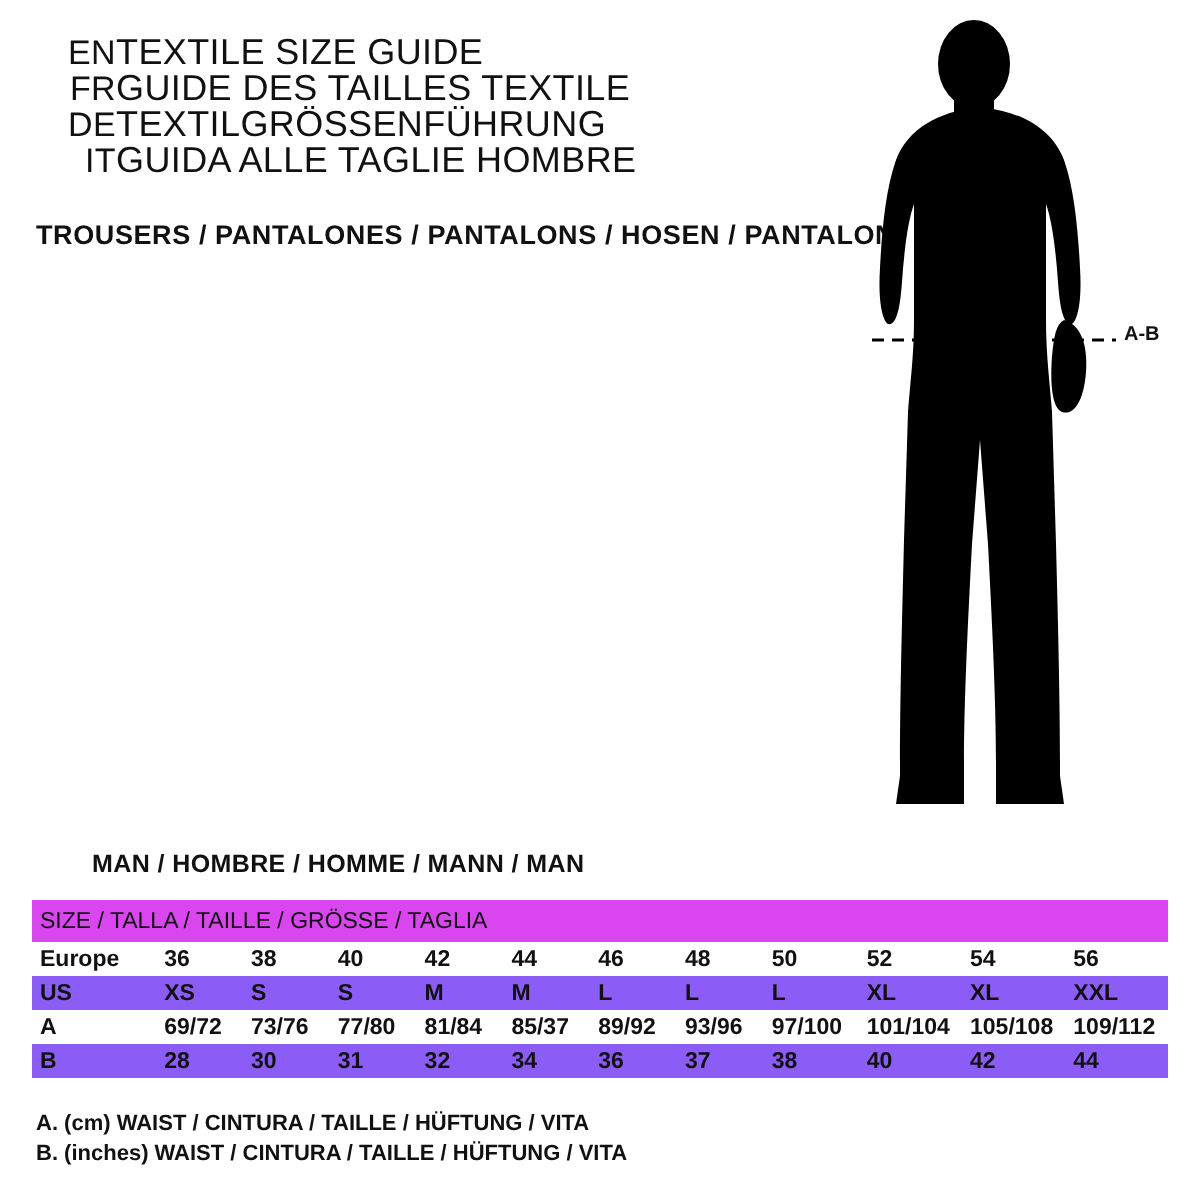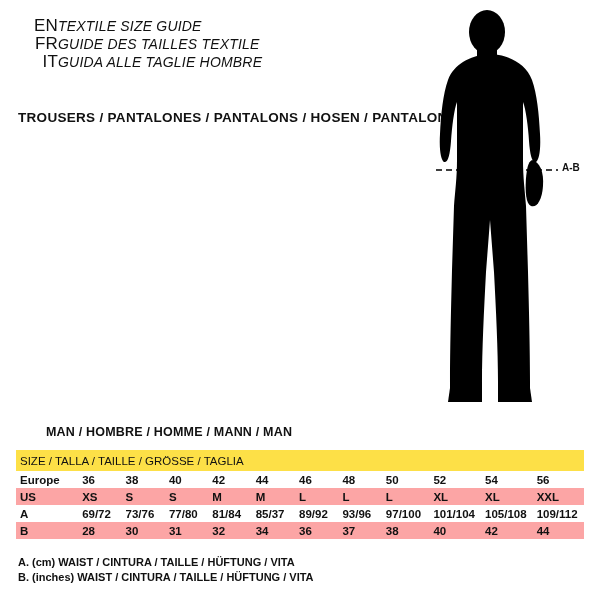--- a/index.html
+++ b/index.html
@@ -33,23 +33,22 @@
     align-items: baseline;
     height: 18px;
   }
   .lang-code {
     width: 40px;
     font-size: 17px;
     letter-spacing: 0.2px;
     text-align: right;
   }
   .lang-text {
-    font-size: 14px;
+    font-size: 18px;
     letter-spacing: 0.2px;
-    font-style: italic;
   }
 
   .section-title {
     position: absolute;
     left: 18px;
     top: 110px;
     font-size: 13.5px;
     font-weight: bold;
     letter-spacing: 0.3px;
   }
@@ -93,26 +92,26 @@
     font-size: 11.5px;
   }
   table.size-table td,
   table.size-table th {
     text-align: left;
     padding: 2px 2px 2px 4px;
     font-weight: bold;
     white-space: nowrap;
   }
   table.size-table tr.head-row td {
-    background: #fde047;
+    background: #d946ef;
     font-weight: normal;
     height: 17px;
   }
   table.size-table tr.shade td {
-    background: #fca5a5;
+    background: #8b5cf6;
   }
   table.size-table tr {
     height: 17px;
   }
   table.size-table td.label-col {
     width: 86px;
   }
   table.size-table td.val {
     width: 53px;
   }
@@ -132,20 +131,24 @@
 <div class="page">
 
   <div class="lang-block">
     <div class="lang-row">
       <span class="lang-code">EN</span>
       <span class="lang-text">TEXTILE SIZE GUIDE</span>
     </div>
     <div class="lang-row">
       <span class="lang-code">FR</span>
       <span class="lang-text">GUIDE DES TAILLES TEXTILE</span>
+    </div>
+    <div class="lang-row">
+      <span class="lang-code">DE</span>
+      <span class="lang-text">TEXTILGRÖSSENFÜHRUNG</span>
     </div>
     <div class="lang-row">
       <span class="lang-code">IT</span>
       <span class="lang-text">GUIDA ALLE TAGLIE HOMBRE</span>
     </div>
   </div>
 
   <div class="section-title">TROUSERS / PANTALONES / PANTALONS / HOSEN / PANTALONI</div>
 
   <div class="figure-wrap">

